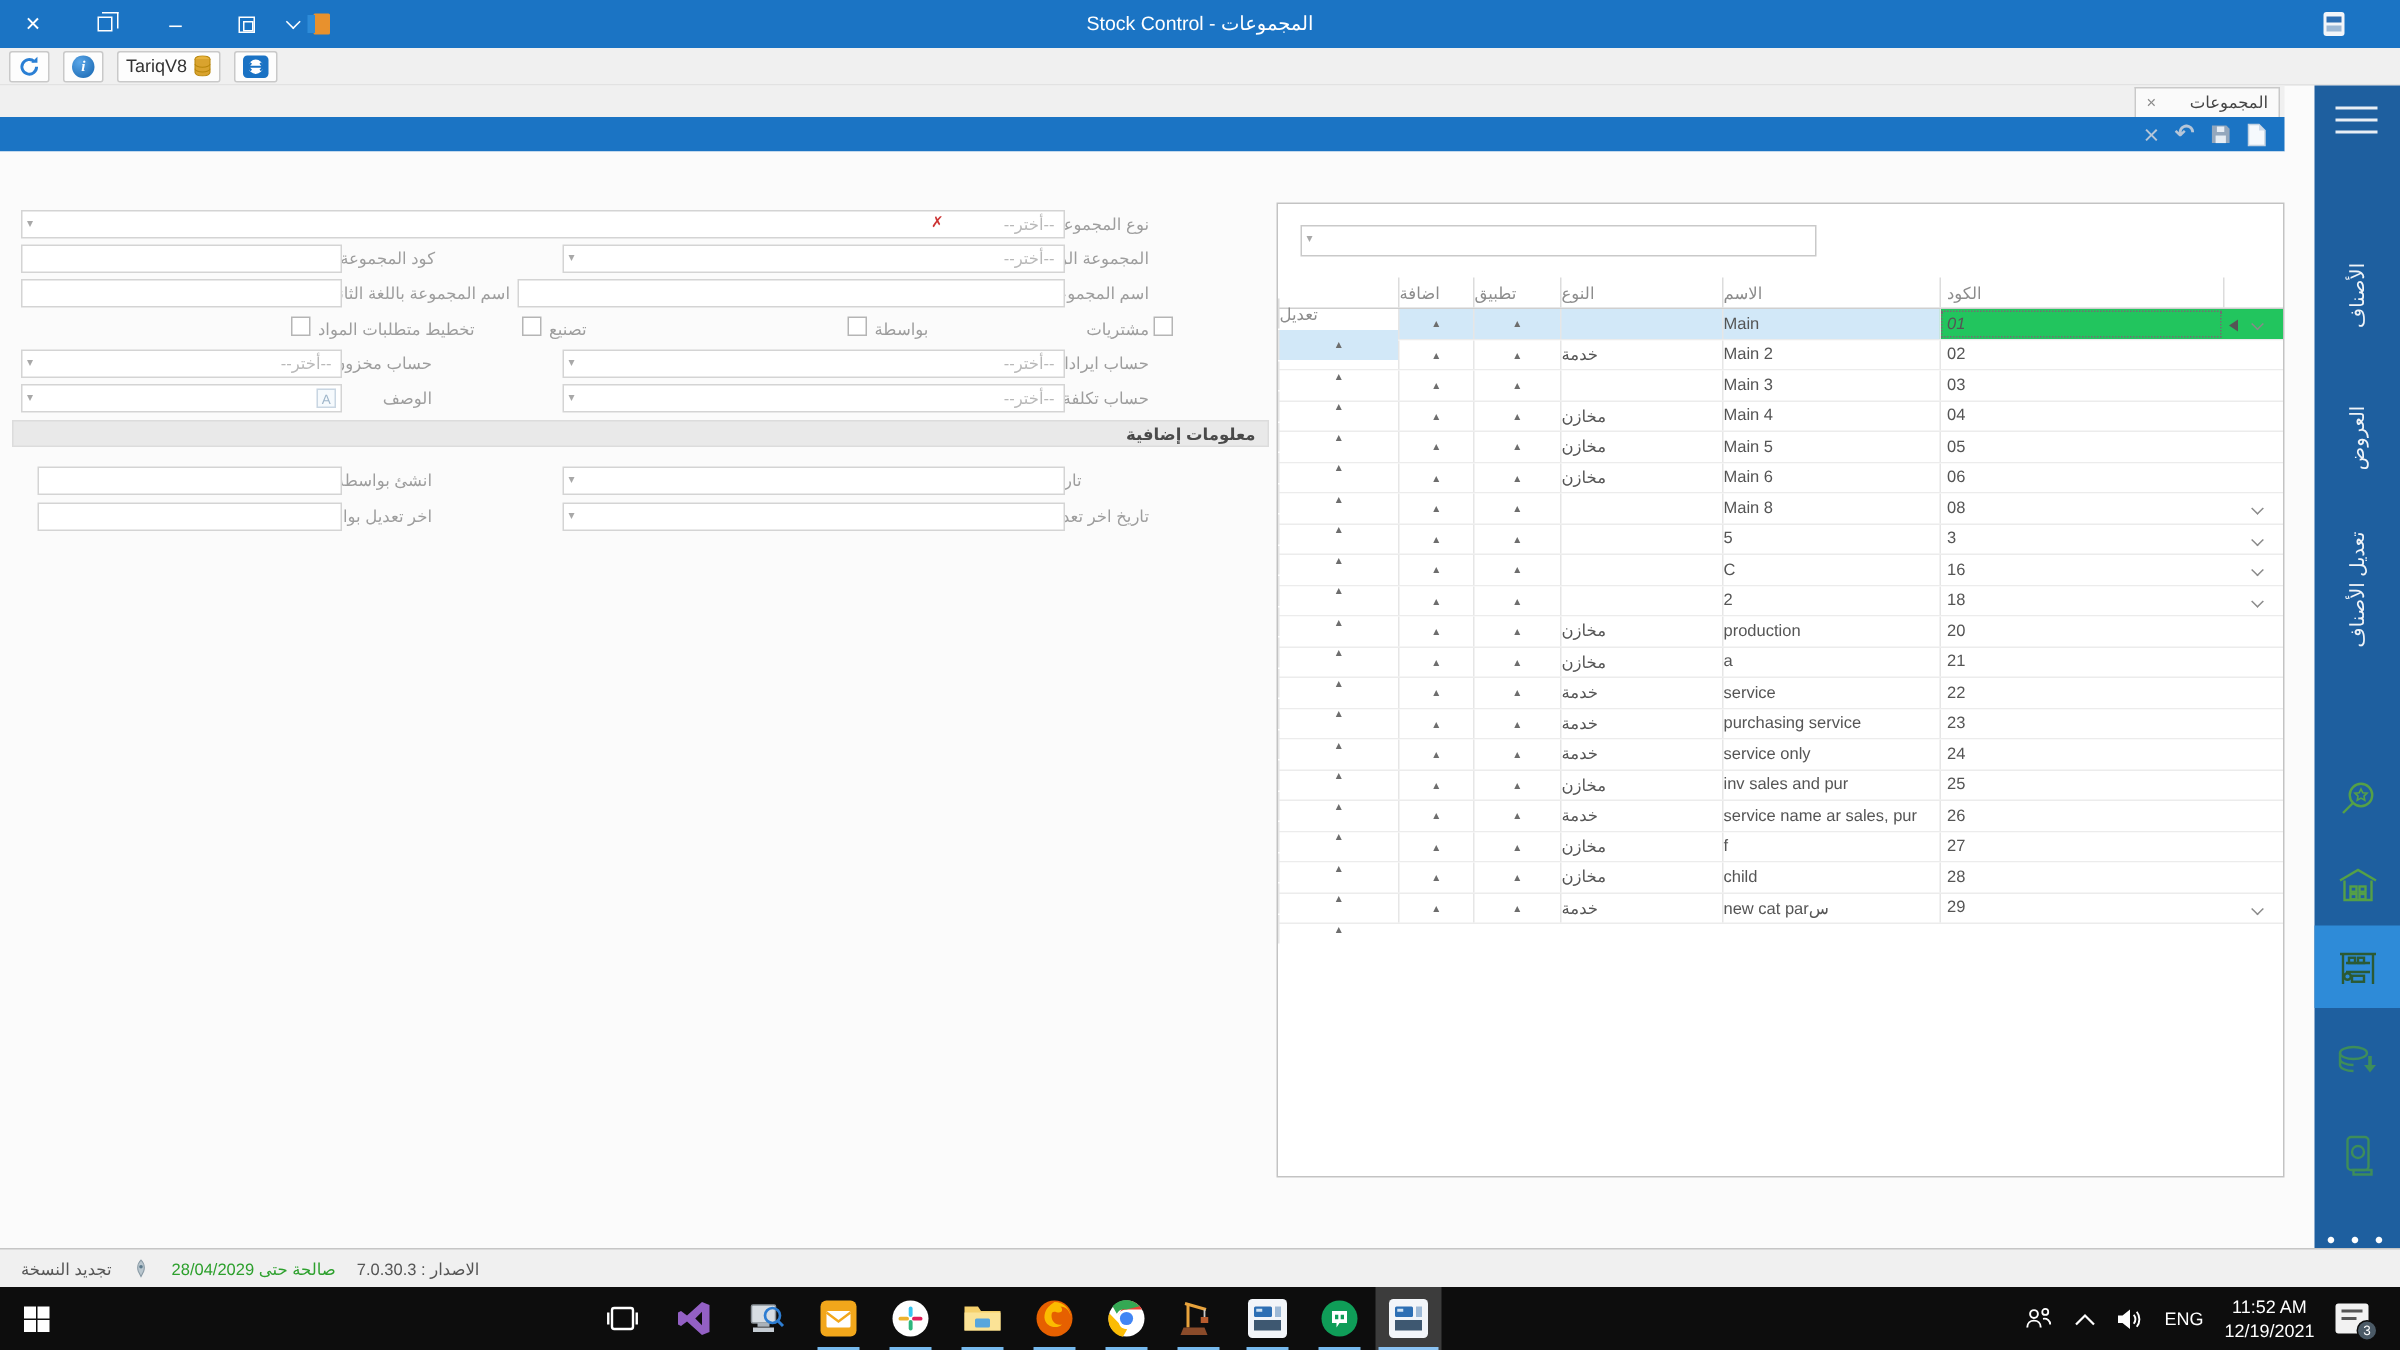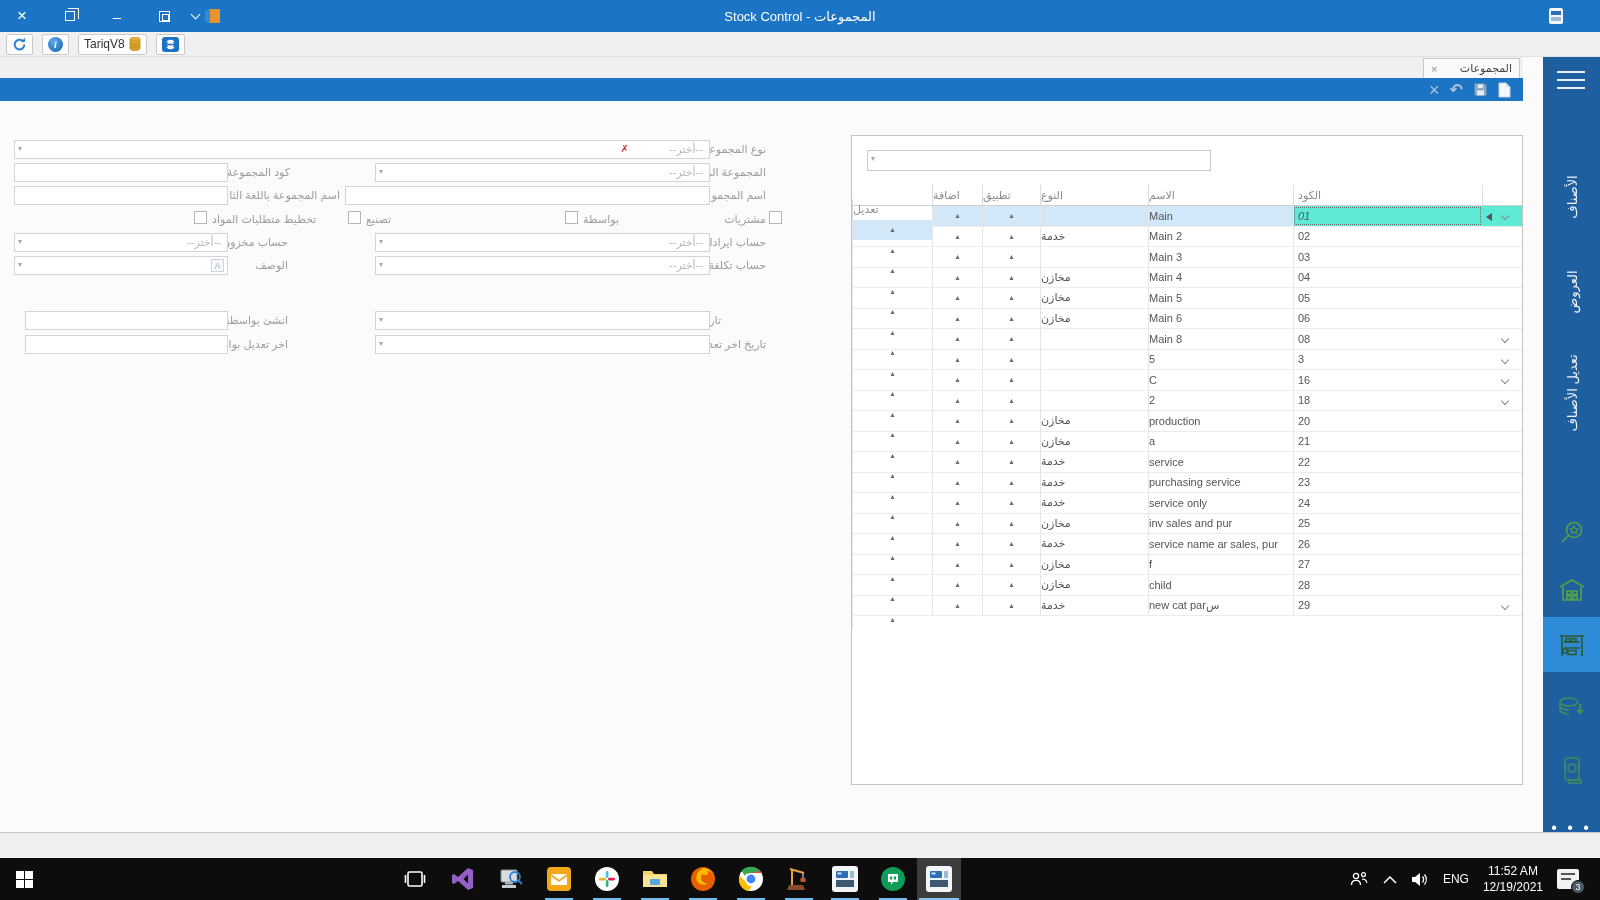--- a/index.html
+++ b/index.html
@@ -77,21 +77,21 @@
   .g-head .g-cell { color:#8c8c8c; border-left:1px solid #dcdcdc; }
   .c-gut  { width:40px;  border-left:none; justify-content:flex-start; position:relative; }
   .c-code { width:189px; justify-content:flex-end; padding-left:4px; padding-right:6px; }
   .c-name { width:145px; justify-content:flex-end; padding-right:6px; direction:rtl; }
   .c-type { width:108px; justify-content:flex-end; padding-right:10px; }
   .c-app  { width:58px;  justify-content:center; }
   .c-add  { width:50px;  justify-content:center; }
   .c-edit { width:80px;  justify-content:center;margin-top:14px; }
   .mark { font-size:8px; color:#6d6d6d; }
   .row-sel .g-cell { background:#d2e8f8; }
-  .row-sel .c-gut, .row-sel .c-code { background:#5eead4;font-style:italic; }
+  .row-sel .c-gut, .row-sel .c-code { background:#22c55e;font-style:italic; }
   .row-sel .c-code { outline:1px dotted #707070; outline-offset:-2px; }
   .chev { width:6px; height:6px; border:solid #8a8a8a; border-width:0 1.3px 1.3px 0; transform:rotate(45deg); position:absolute; right:14px; top:7px; }
   .rowptr { position:absolute; right:30px; top:7px; width:0; height:0; border-top:4px solid transparent; border-bottom:4px solid transparent; border-right:6px solid #555; }
 
   
   .statusbar { position:absolute; left:0; top:832px; width:1600px; height:26px; background:#f0f0f0; border-top:1px solid #c6c6c6; font-size:11px; color:#555; }
   .st-right { position:absolute; right:10px; top:0; height:26px; display:flex; flex-direction:row-reverse; align-items:center; gap:22px; direction:rtl; }
   .st-left { position:absolute; left:14px; top:0; height:26px; display:flex; align-items:center; gap:14px; }
   .green { color:#2da02d; }
   .st-ic { display:inline-block; vertical-align:middle; }
@@ -305,20 +305,23 @@
     <div class="f-input" style="left:375px; top:155px; width:335px">
       <span class="combo-arrow">▾</span>
       <span class="combo-text">--أختر--</span>
     </div>
     <div class="f-label" style="right:1235px; width:45px; top:158px">الوصف</div>
     <div class="f-input" style="left:14px; top:155px; width:214px">
       <span class="combo-arrow">▾</span>
       <span class="memo-a">A</span>
     </div>
 
+    <div class="section-hd">
+      <span>معلومات إضافية</span>
+    </div>
 
     <div class="f-label" style="right:802px; width:85px; top:213px">تاريخ الانشاء</div>
     <div class="f-input" style="left:375px; top:210px; width:335px">
       <span class="combo-arrow">▾</span>
     </div>
     <div class="f-label" style="right:1235px; width:85px; top:213px">انشئ بواسطة</div>
     <div class="f-input" style="left:25px; top:210px; width:203px"></div>
 
     <div class="f-label" style="right:757px; width:100px; top:237px">تاريخ اخر تعديل</div>
     <div class="f-input" style="left:375px; top:234px; width:335px">
@@ -654,20 +657,29 @@
               <div class="g-cell c-edit">
                 <span class="mark">▴</span>
               </div>
             </div>
           </div>
       </div>
     </div>
   </div>
 
   <div class="statusbar">
+    <div class="st-left">
+      <span>تجديد النسخة</span>
+      <svg class="st-ic" width="12" height="14" viewBox="0 0 12 14">
+        <path d="M6 1c2 2 2.6 5 1.8 7.5L6 12 4.2 8.5C3.4 6 4 3 6 1z" fill="#b9c6ce" stroke="#8899a4" stroke-width="0.7"></path>
+        <circle cx="6" cy="5.5" r="1.2" fill="#5d7a8c"></circle>
+      </svg>
+      <span class="green" dir="rtl">صالحة حتى 28/04/2029</span>
+      <span dir="rtl">الاصدار : 7.0.30.3</span>
+    </div>
   </div>
 
   <div class="taskbar">
     <div class="startbtn">
       <span class="win-logo">
           <i></i>
           <i></i>
           <i></i>
           <i></i>
         </span>

